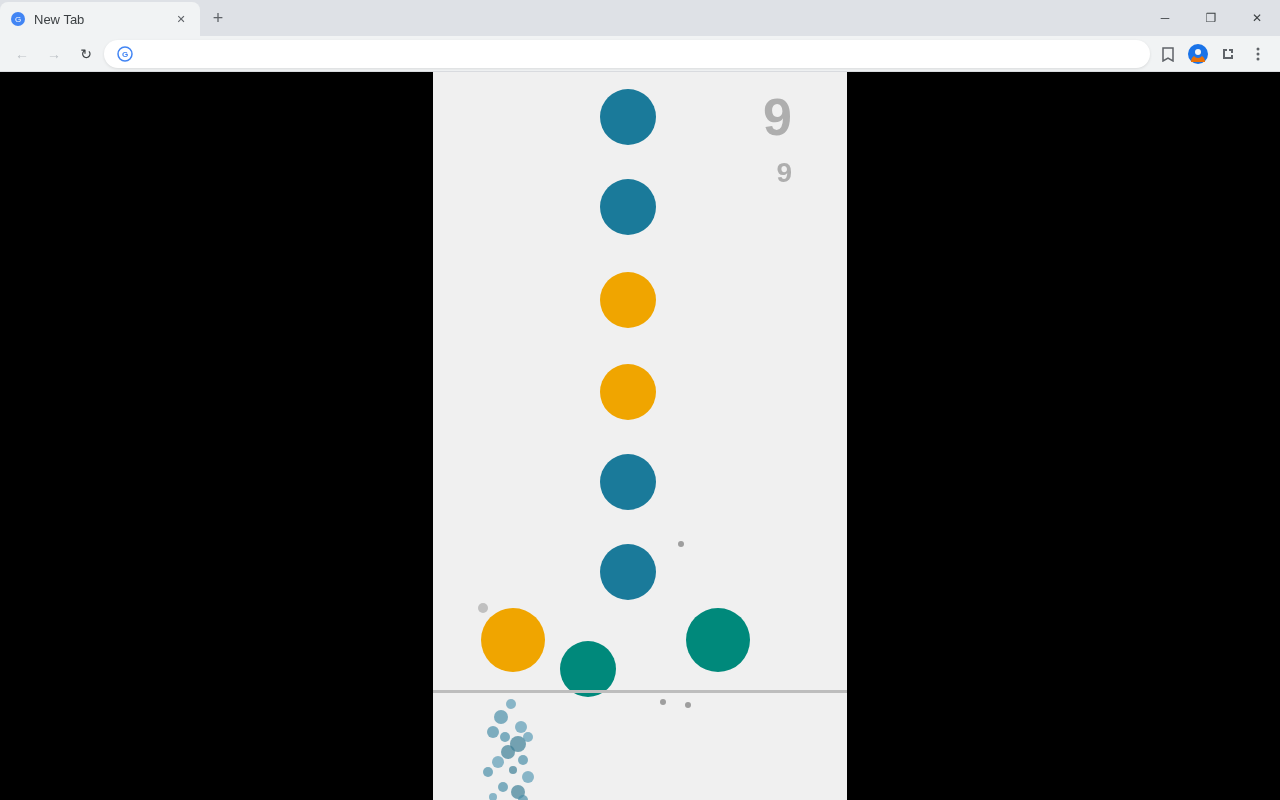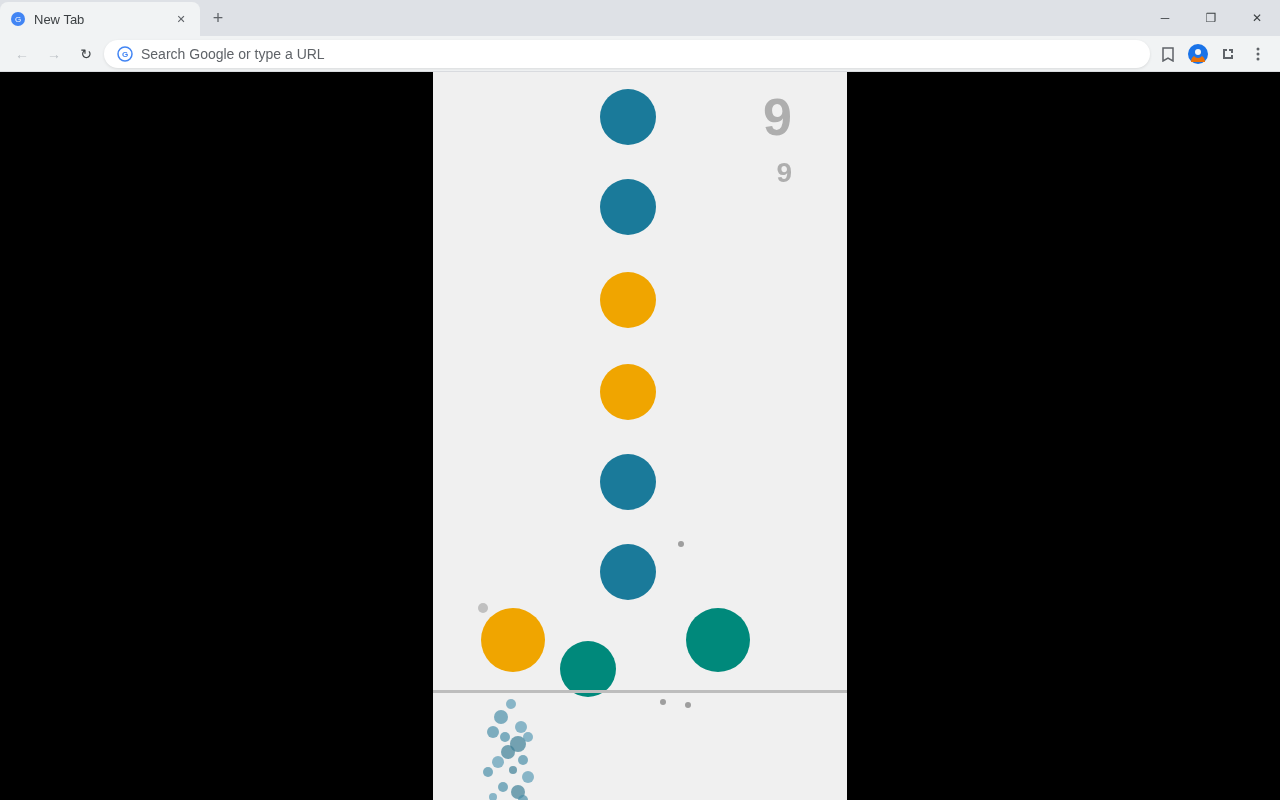--- a/index.html
+++ b/index.html
@@ -264,21 +264,20 @@
 
   <div class="address-bar">
     <div class="nav-btn disabled">←</div>
     <div class="nav-btn disabled">→</div>
     <div class="nav-btn">↻</div>
     <div class="url-bar">
       <svg width="16" height="16" viewBox="0 0 16 16">
         <circle cx="8" cy="8" r="7" fill="none" stroke="#4285f4" stroke-width="1.5"></circle>
         <text x="8" y="11" text-anchor="middle" fill="#4285f4" font-size="8" font-family="Arial" font-weight="bold">G</text>
       </svg>
-      <span class="url-text" style="color:#5f6368;">Search Google or type a URL</span>
     </div>
     <div class="toolbar-icons">
       <div class="toolbar-icon">
         <svg width="16" height="16" viewBox="0 0 16 16">
             <path d="M3 2h10v13l-5-3-5 3z" fill="none" stroke="#5f6368" stroke-width="1.5"></path>
           </svg>
       </div>
       <div class="toolbar-icon">
         <svg width="24" height="24" viewBox="0 0 24 24">
           <circle cx="12" cy="12" r="11" fill="none"></circle>

